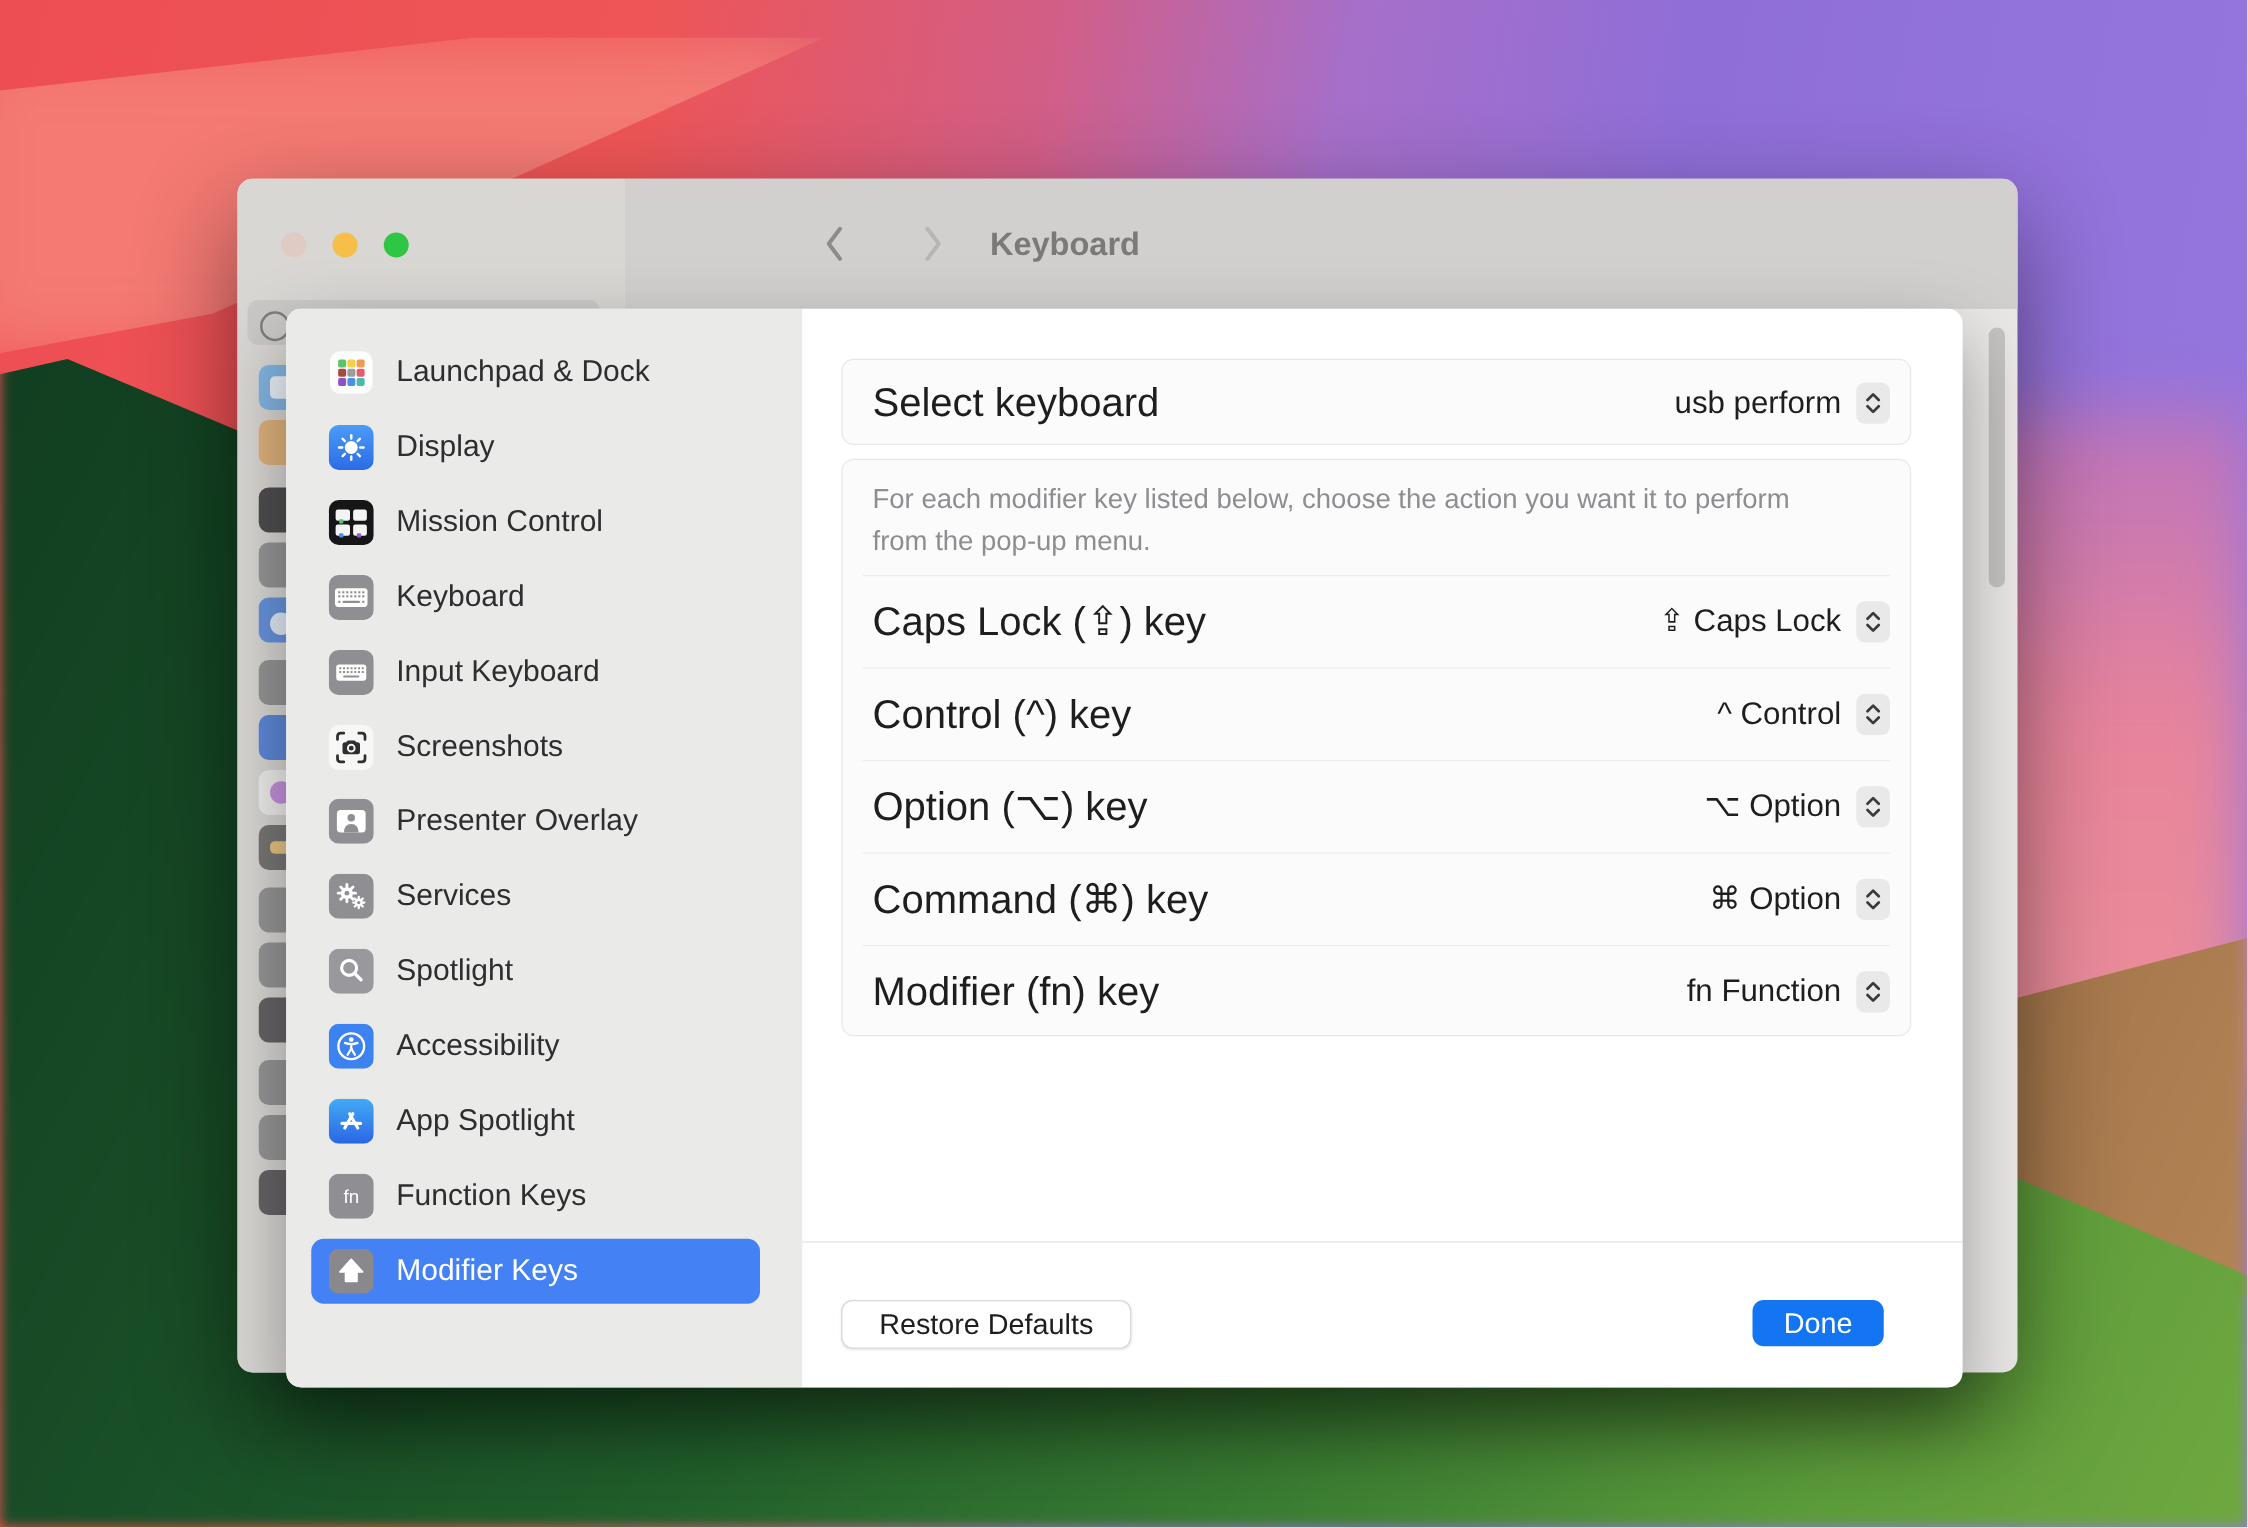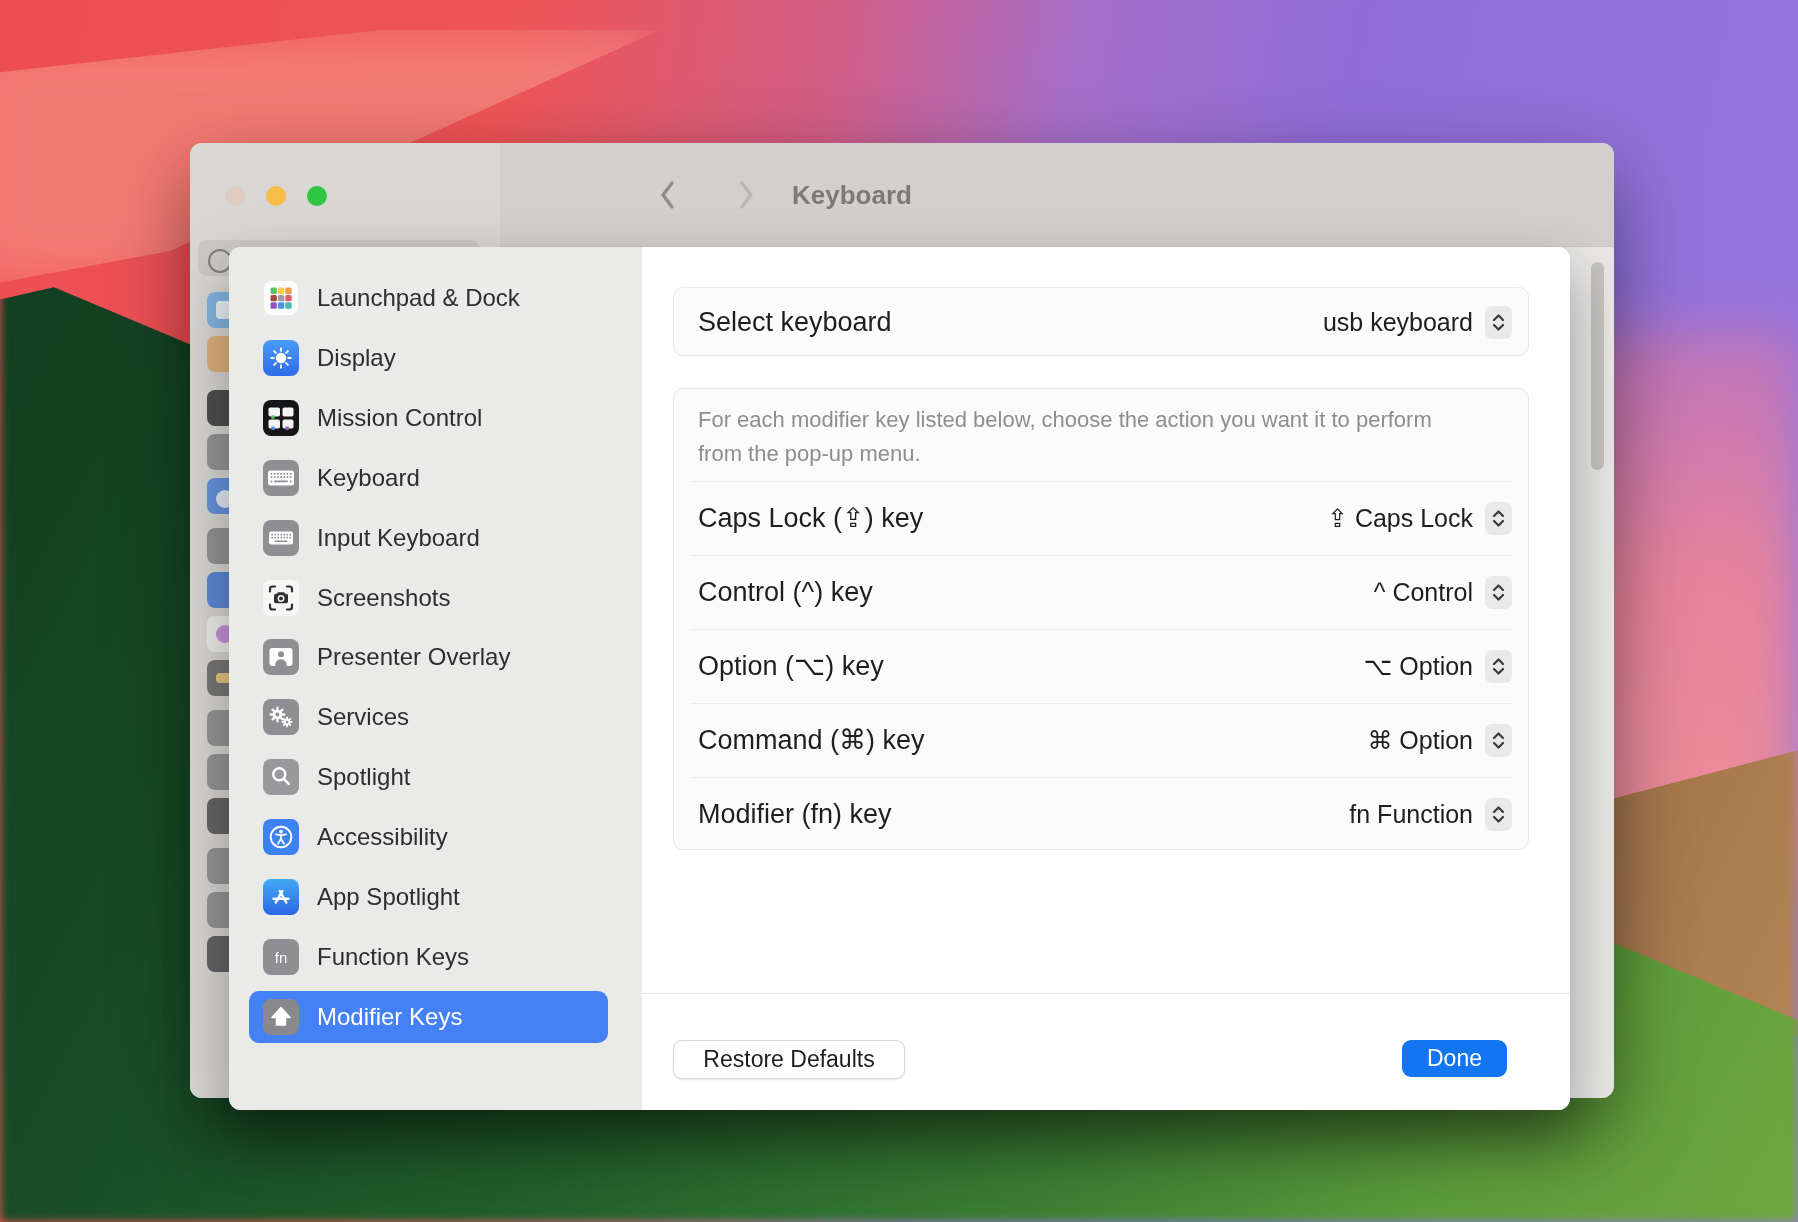--- a/index.html
+++ b/index.html
@@ -50,23 +50,23 @@
   .sb{position:absolute;left:0;top:0;width:413px;height:863px;background:#EAEAE9;}
   .sb-item{position:absolute;left:20px;width:359px;height:52px;border-radius:10px;display:flex;align-items:center;}
   .sb-item.selected{background:#4381F4;}
   .sb-item .ic{width:36px;height:36px;margin-left:14px;flex:0 0 auto;}
   .sb-item .lbl{margin-left:18px;font-size:24px;color:#2E2E30;white-space:nowrap;}
   .sb-item.selected .lbl{color:#FFFFFF;}
   
   .main{position:absolute;left:413px;top:0;width:928px;height:863px;background:#FFF;}
   .card{position:absolute;left:31px;width:854px;background:#FBFBFB;border:1px solid #E8E8E8;border-radius:10px;}
   .card1{top:40px;height:67px;}
-  .card2{top:141px;height:460px;}
+  .card2{top:120px;height:460px;}
   .rowline{position:absolute;display:flex;align-items:center;left:0;right:0;height:69px;}
-  .rowlbl{margin-left:24px;font-size:27px;color:#1E1E20;}
+  .rowlbl{margin-left:24px;font-size:32px;color:#1E1E20;}
   .rowval{margin-left:auto;font-size:25px;color:#1E1E20;white-space:nowrap;}
   .stepper{margin:0 16px 0 12px;width:27px;height:33px;border-radius:7px;background:#E9E9EA;
     display:flex;align-items:center;justify-content:center;flex:0 0 auto;}
   .desc{position:absolute;left:24px;top:14px;width:735px;font-size:22px;line-height:34px;color:#8D8D92;}
   .sep{position:absolute;left:16px;right:16px;height:1px;background:#EDEDED;}
   .mrow{position:absolute;left:0;right:0;height:74px;display:flex;align-items:center;text-align:right;}
   .footer-divider{position:absolute;left:413px;top:746px;width:928px;height:1px;background:#E4E4E4;}
   .btn-restore{position:absolute;left:444px;top:793px;width:230px;height:37px;border-radius:9px;
     background:#FFFFFF;border:1px solid #D9D9D9;box-shadow:0 1px 2px rgba(0,0,0,.10);
     display:flex;align-items:center;justify-content:center;font-size:23px;color:#1E1E20;}
@@ -345,21 +345,21 @@
       </svg>
       <span class="lbl">Modifier Keys</span>
     </div>
   </div>
 
   <div class="main">
 
     <div class="card card1">
       <div class="rowline" style="top:0;">
         <span class="rowlbl">Select keyboard</span>
-        <span class="rowval">usb keyboard</span>
+        <span class="rowval">usb perform</span>
         <span class="stepper">
           <svg width="15" height="19" viewBox="0 0 15 19">
             <polyline points="3,7 7.5,2.5 12,7" fill="none" stroke="#3A3A3C" stroke-width="2.2" stroke-linecap="round" stroke-linejoin="round"></polyline>
             <polyline points="3,12 7.5,16.5 12,12" fill="none" stroke="#3A3A3C" stroke-width="2.2" stroke-linecap="round" stroke-linejoin="round"></polyline>
           </svg>
         </span>
       </div>
     </div>
 
     <div class="card card2">

